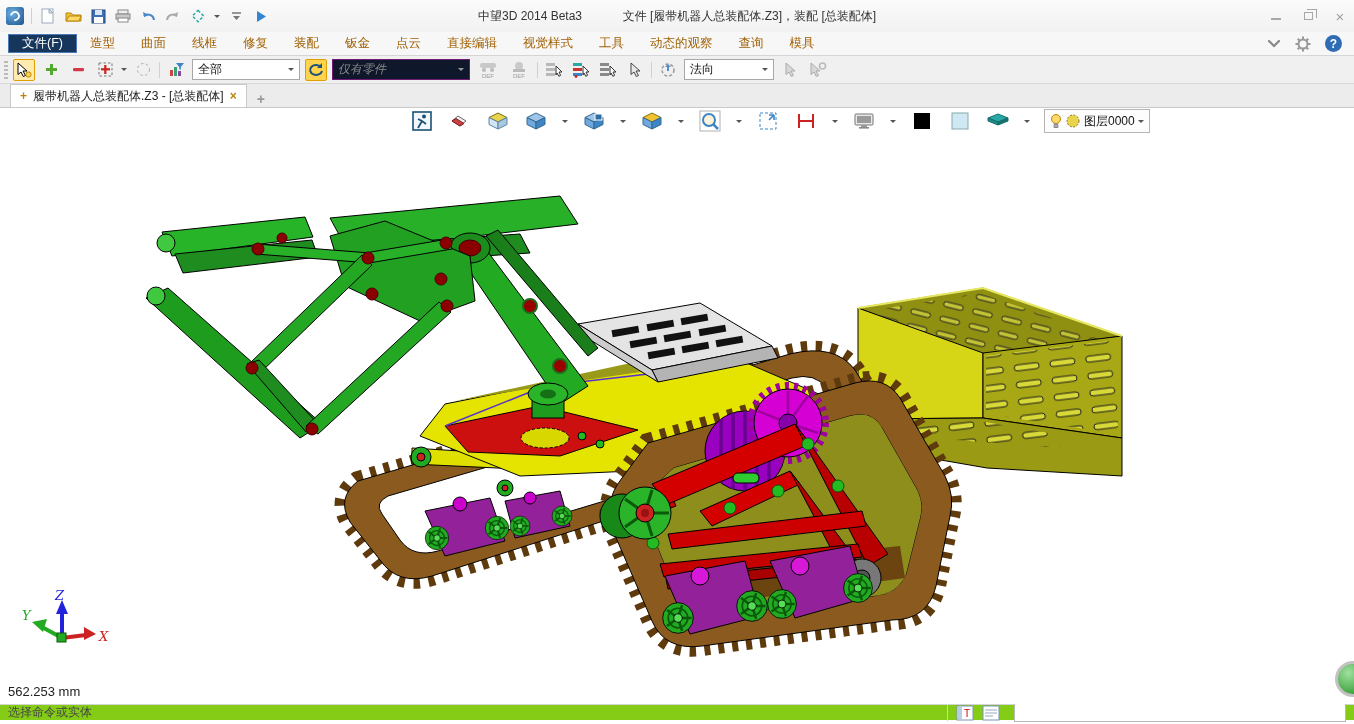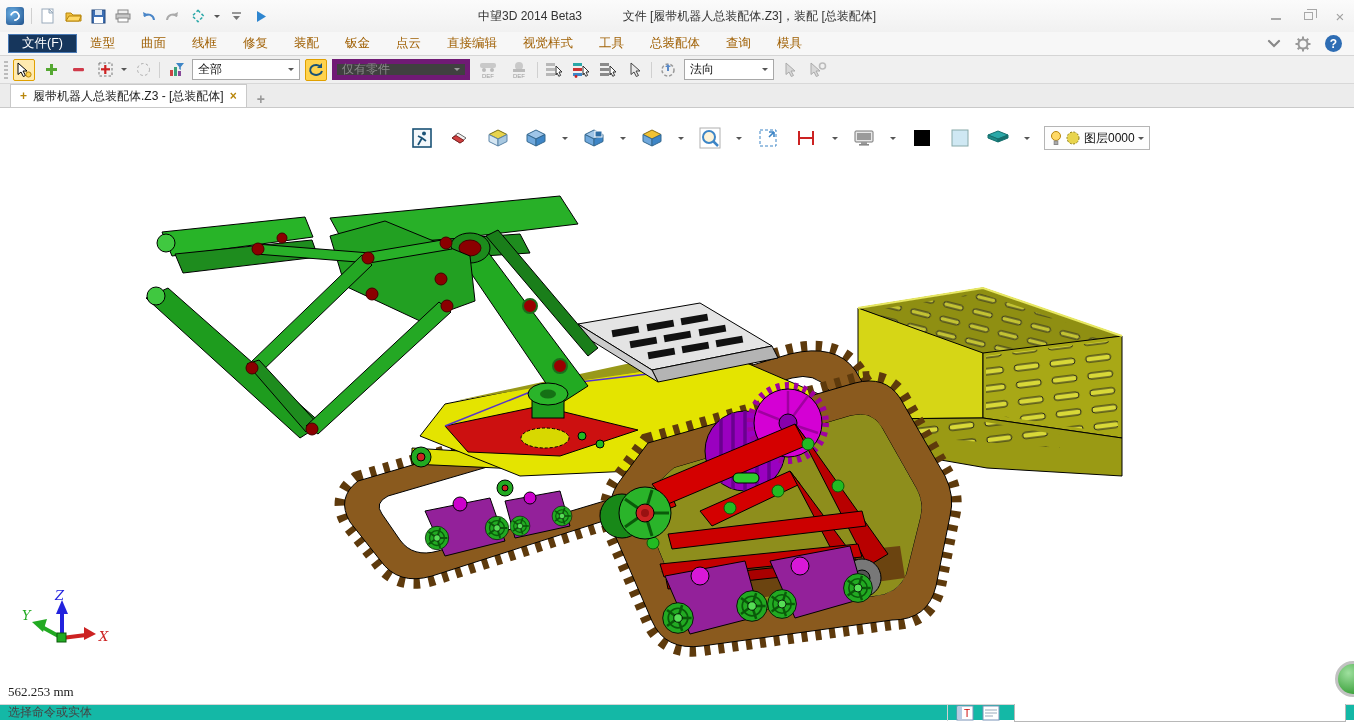--- a/index.html
+++ b/index.html
@@ -38,48 +38,48 @@
   .toolrow { height:28px; background:#f0f0f0; border-bottom:1px solid #d8d8d8;
              display:flex; align-items:center; gap:5px; padding:0 4px; font-size:12px; }
   .grip { width:4px; height:18px; background:repeating-linear-gradient(#bbb 0 2px,transparent 2px 4px); }
   .tbtn { height:22px; min-width:22px; display:flex; align-items:center; justify-content:center; border:1px solid transparent; border-radius:2px; }
   .tbtn.hl { border:1px solid #e0a000; background:#ffeab0; }
   .tbtn.hly { border:1px solid #e0a000; background:#ffd34d; }
   .caret { width:0; height:0; border:3.5px solid transparent; border-top-color:#555; margin-top:3px; }
   .caret.dim { border-top-color:#999; }
   .combo { height:21px; background:#fff; border:1px solid #a8a8a8; display:flex; align-items:center;
            justify-content:space-between; padding:0 5px; color:#111; }
-  .combo.flat { background:#404040; border:5px solid #701a75; color:#8a8a8a; }
+  .combo.flat { background:#0f172a; border:1px solid #701a75; color:#8a8a8a;font-style:italic; }
   .deficon { display:flex; flex-direction:column; align-items:center; width:26px; color:#9a9a9a; }
   .deficon .dtxt { font-size:6px; line-height:6px; }
 
   
   .tabrow { height:24px; background:#ececec; display:flex; align-items:flex-end; padding-left:10px;
             border-bottom:1px solid #c9c9c9; font-size:12px; }
   .dtab { height:23px; background:#fff; border:1px solid #c9c9c9; border-bottom:none;
           display:flex; align-items:center; gap:6px; padding:0 9px; color:#222; }
   .gold { color:#b8860b; font-weight:bold; }
   .newtab { color:#999; font-size:14px; padding:0 10px; font-weight:bold; }
 
   
   .canvas { position:relative; width:1354px; height:596px; background:#fff; overflow:hidden; }
   .hint { position:absolute; left:14px; top:28px; font-size:12.5px; color:#000; line-height:20px; }
-  .vtoolbar { position:absolute; left:410px; top:17px; height:26px; display:flex; align-items:center; gap:14px; }
+  .vtoolbar { position:absolute; left:410px; top:0; height:26px; display:flex; align-items:center; gap:14px; }
   .vbtn { height:24px; min-width:24px; display:flex; align-items:center; justify-content:center; }
   .layergroup { display:flex; align-items:center; gap:3px; border:1px solid #b5b5b5; background:#fdfdfd;
                 height:24px; padding:0 5px; font-size:12px; color:#111; }
-  .measure { position:absolute; left:8px; top:576px; font-family:Liberation Serif, serif;
+  .measure { position:absolute; left:8px; top:576px; font-family:Liberation Sans, sans-serif;
              font-size:13px; color:#222; }
   .watermark { position:absolute; left:1138px; top:604px; font-size:14px; font-weight:bold;
                color:rgba(170,170,170,.35); letter-spacing:2px; }
   .fab { position:absolute; right:-17px; top:553px; width:36px; height:36px; border-radius:50%;
          border:3px solid #c2c2c2; background:radial-gradient(circle at 35% 30%, #9fe09f, #1f8f1f); }
 
   
-  .statusbar { height:16px; background:#14b8a6; border-top:1px solid #d5d5d5; display:flex;
+  .statusbar { height:16px; background:#84cc16; border-top:1px solid #d5d5d5; display:flex;
                align-items:center; font-size:12px; color:#444; padding:0 8px; gap:8px; }
   .sb-input { height:19px; width:332px; background:#fff; border:1px solid #b8b8b8; margin-left:6px;
               font-size:12px; padding:0 4px; }
   .sb-right { margin-left:auto; display:flex; align-items:center; gap:8px; }
 
   
   #modelsvg .ln { stroke:#000; stroke-width:1; }
   #modelsvg text { font-family:"DejaVu Serif", serif; font-style:italic; font-size:13px; stroke:none; }
 </style>
 </head>
@@ -168,21 +168,21 @@
     <span class="mtab">造型</span>
     <span class="mtab">曲面</span>
     <span class="mtab">线框</span>
     <span class="mtab">修复</span>
     <span class="mtab">装配</span>
     <span class="mtab">钣金</span>
     <span class="mtab">点云</span>
     <span class="mtab">直接编辑</span>
     <span class="mtab">视觉样式</span>
     <span class="mtab">工具</span>
-    <span class="mtab">总装配体</span>
+    <span class="mtab">动态的观察</span>
     <span class="mtab">查询</span>
     <span class="mtab">模具</span>
     <div class="menu-right">
       <svg width="14" height="10">
           <path d="M2,2 l5,5 5,-5" fill="none" stroke="#888" stroke-width="2.2" stroke-linecap="round"></path>
         </svg>
       <svg width="16" height="16">
           <circle cx="8" cy="8" r="4.5" fill="none" stroke="#999" stroke-width="2"></circle>
           <g stroke="#999" stroke-width="2">
             <line x1="8" y1="0.5" x2="8" y2="3"></line>

